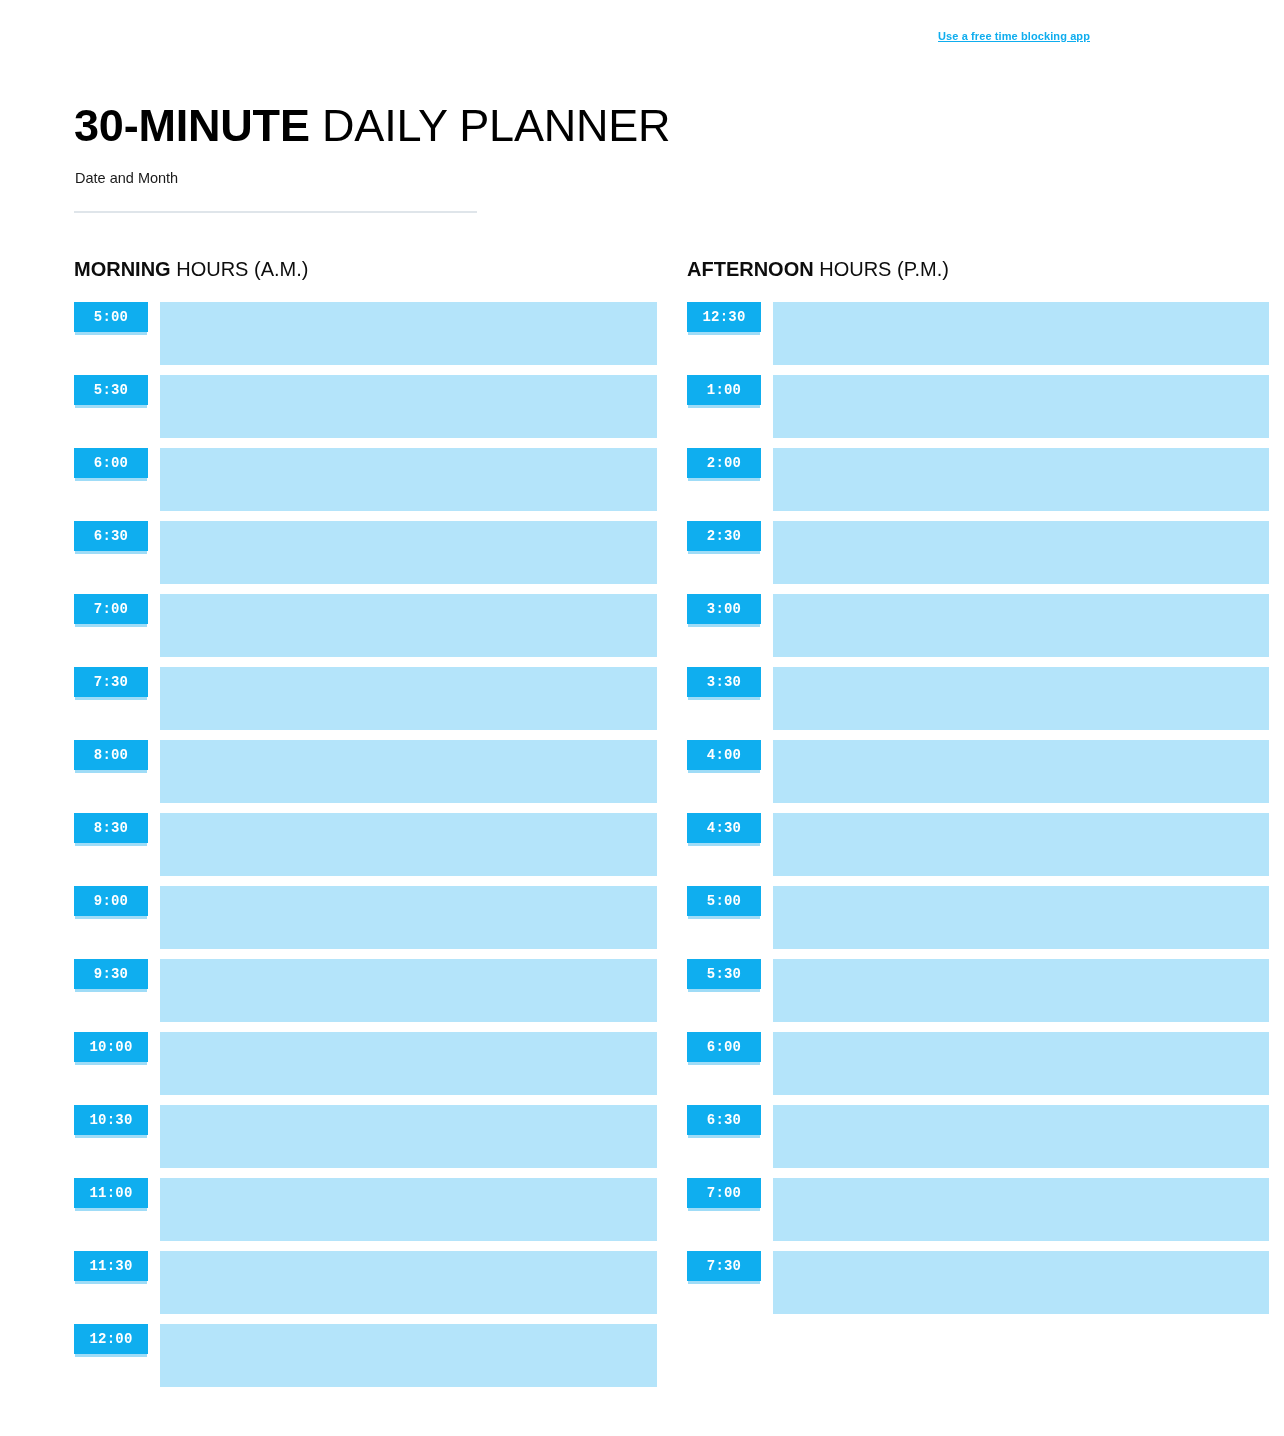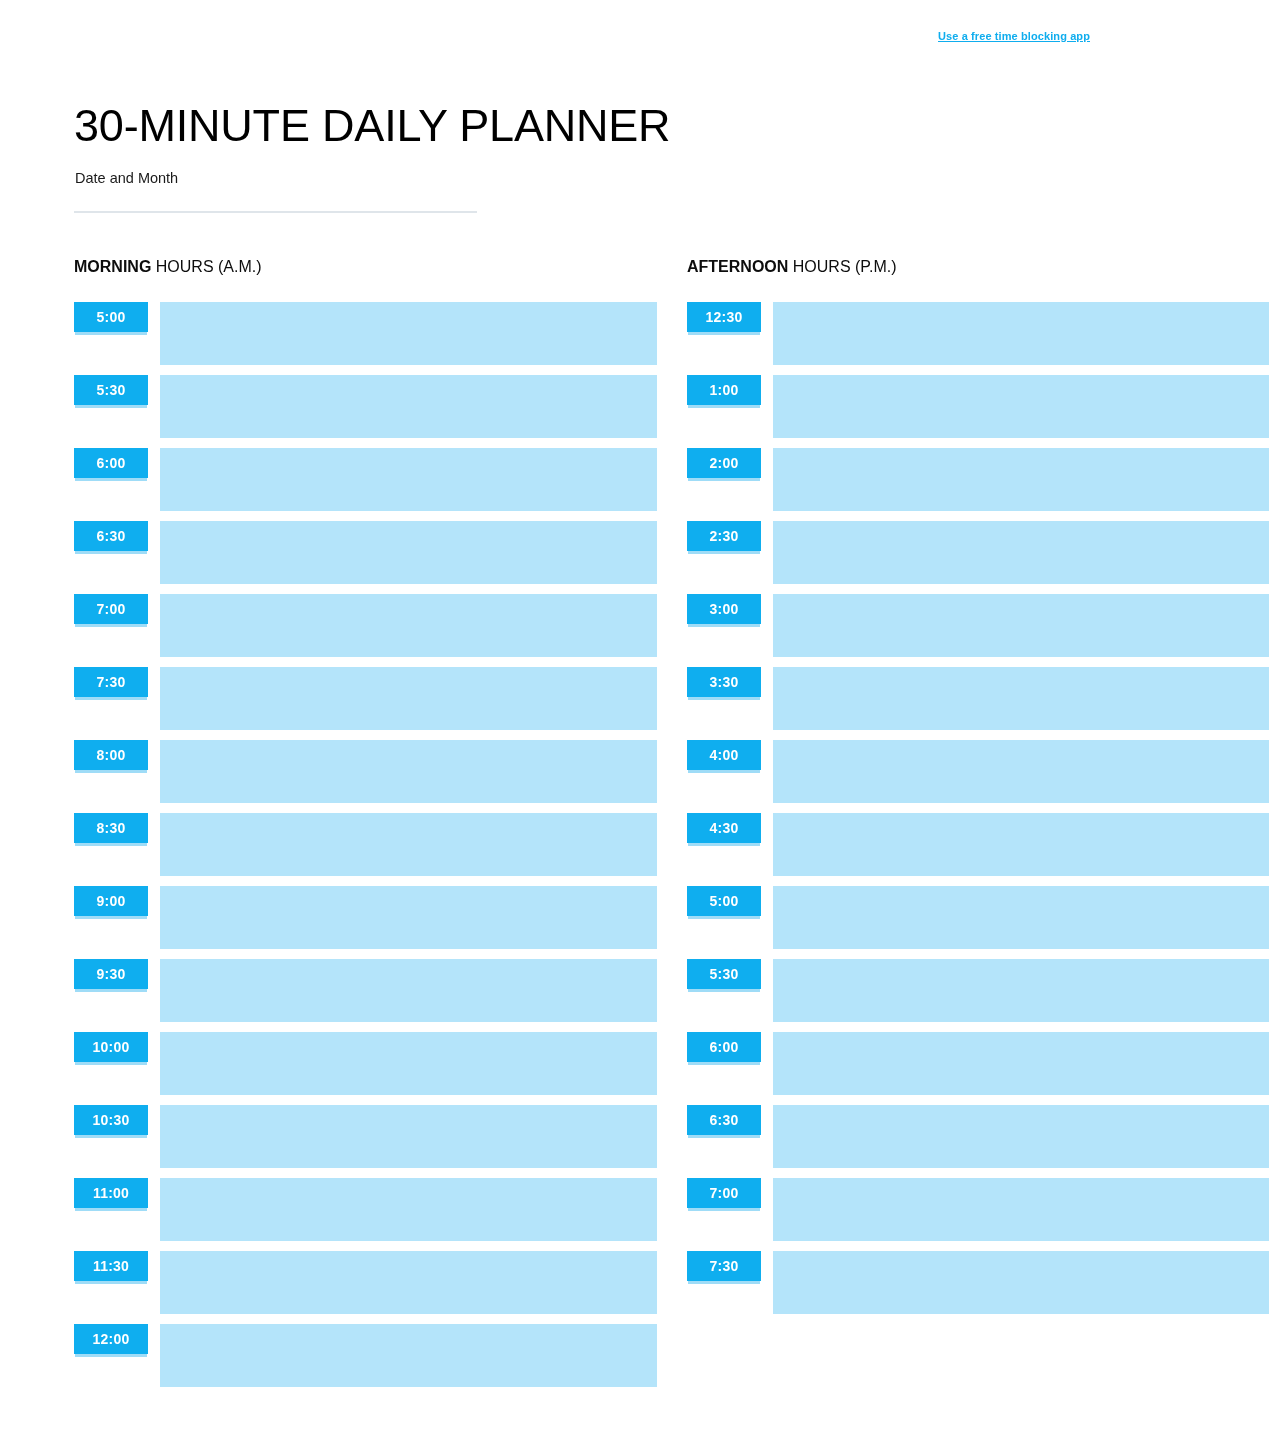--- a/index.html
+++ b/index.html
@@ -45,21 +45,21 @@
     left: 74px;
     top: 70px;
     font-size: 45px;
     line-height: 52px;
     color: #000000;
     font-family: "Liberation Sans Narrow", "Liberation Sans", sans-serif;
     font-stretch: condensed;
     white-space: nowrap;
     letter-spacing: -0.2px;
   }
-  .title .t-strong { font-weight: normal; text-align: right; }
+  .title .t-strong { font-weight: bold; text-align: right; }
   .title .t-light  { font-weight: normal; }
 
   
   .date-label {
     position: absolute;
     left: 75px;
     top: 170px;
     font-size: 14.5px;
     color: #1a1a1a;
     font-weight: normal;
@@ -75,21 +75,21 @@
 
   
   .col {
     position: absolute;
     top: 258px;
   }
   .col-am { left: 74px; }
   .col-pm { left: 687px; }
 
   .col-head {
-    font-size: 16px;
+    font-size: 20px;
     color: #0d0d0d;
     white-space: nowrap;
     margin-bottom: 26px;
     height: 18px;
   }
   .col-head .h-strong { font-weight: bold; }
   .col-head .h-light  { font-weight: normal; }
 
   .rows { position: relative; }
 
@@ -116,20 +116,21 @@
     background: #0FAEEF;
     color: #ffffff;
     font-size: 14px;
     font-weight: bold;
     display: flex;
     align-items: center;
     justify-content: center;
     letter-spacing: 0.2px;
     box-sizing: border-box;
     z-index: 2;
+    font-family: Liberation Mono, monospace;
   }
   .slot-badge::after {
     content: "";
     position: absolute;
     left: 1px;
     right: 1px;
     bottom: -3px;
     height: 3px;
     background: #9FDCF7;
   }

